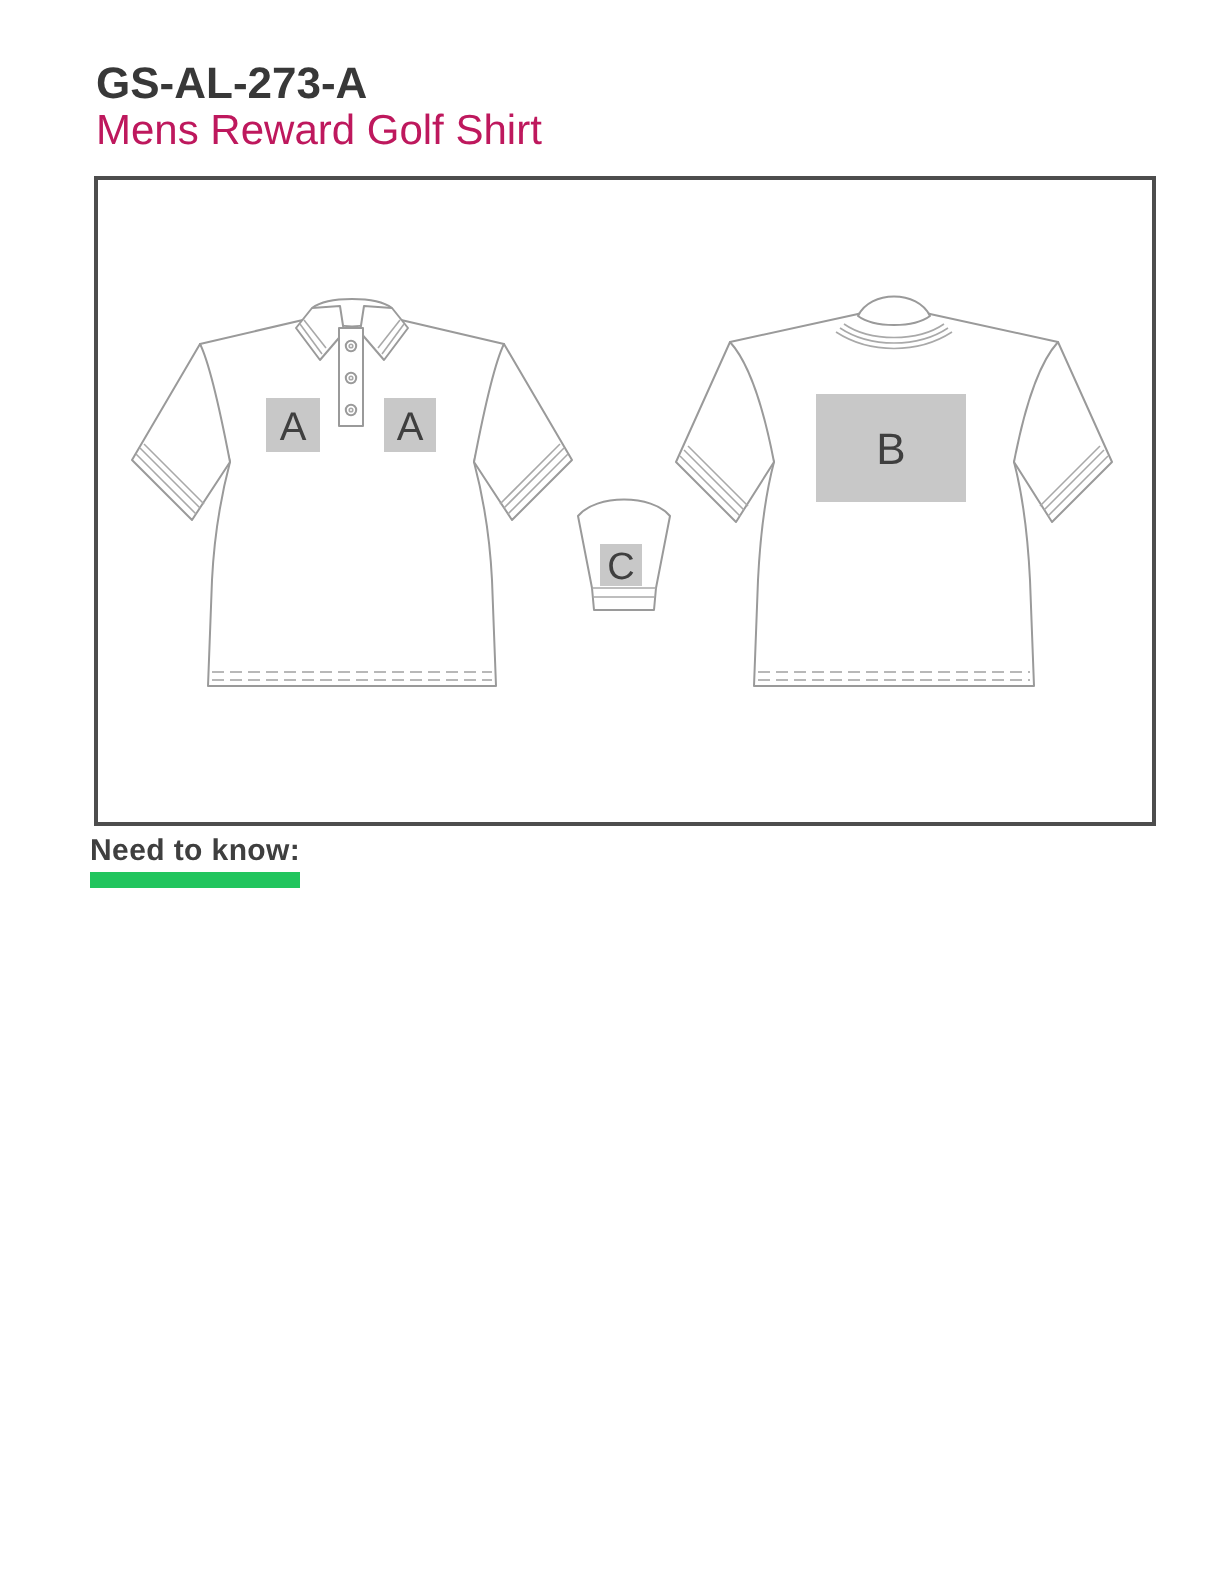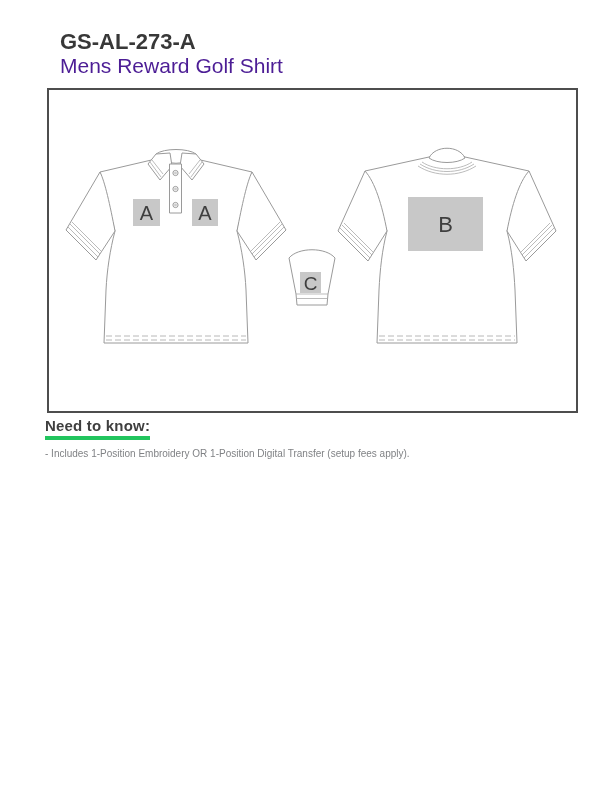--- a/index.html
+++ b/index.html
@@ -1,39 +1,39 @@
 <!DOCTYPE html>
 <html><head>
 <meta charset="utf-8">
 <style>
   html,body{margin:0;padding:0;}
   body{
     width:612px;height:792px;background:#ffffff;position:relative;
     font-family:"Liberation Sans", sans-serif;overflow:hidden;
   }
-  .header{position:absolute;left:60px;top:30px;}
+  .header{position:absolute;left:48px;top:30px;}
   .product-code{margin:0;font-size:22px;line-height:24px;font-weight:bold;color:#383838;}
-  .product-name{margin:0;font-size:21px;line-height:24px;font-weight:normal;color:#4c1d95;}
+  .product-name{margin:0;font-size:21px;line-height:24px;font-weight:normal;color:#be185d;}
   .diagram-box{
     position:absolute;left:47px;top:88px;width:531px;height:325px;
     border:2px solid #4d4d4d;box-sizing:border-box;background:#ffffff;
   }
   .diagram-box svg{position:absolute;overflow:visible;}
   .svg-front{left:11px;top:50px;}
   .svg-sleeve{left:235px;top:155px;}
   .svg-back{left:286px;top:50px;}
   .outline{fill:#ffffff;stroke:#9a9a9a;stroke-width:1;stroke-linejoin:round;}
   .thin{fill:none;stroke:#a9a9a9;stroke-width:0.8;}
   .dashline{fill:none;stroke:#b8b8b8;stroke-width:1;stroke-dasharray:6 3;}
   .placement{fill:#c8c8c8;stroke:none;}
   .pl-letter{fill:#3f3f3f;font-family:"Liberation Sans", sans-serif;text-anchor:middle;}
   .notes{position:absolute;left:45px;top:417px;}
   .notes-heading{
     display:inline-block;margin:0;font-size:15px;font-weight:bold;color:#3f3f3f;
-    border-bottom:4px solid #22c55e;padding-bottom:2px;letter-spacing:0.2px;
+    border-bottom:8px solid #22c55e;padding-bottom:2px;letter-spacing:0.2px;
   }
   .note-lines{margin-top:7px;font-size:10px;line-height:13px;}
   .note-gray{color:#808285;}
   .note-red{color:#ed1c24;}
 </style>
 </head>
 <body>
 
 <div class="header">
   <h1 class="product-code">GS-AL-273-A</h1>
@@ -128,15 +128,14 @@
 
     <rect class="placement" x="73" y="57" width="75" height="54"></rect>
     <text class="pl-letter" x="110.5" y="92" font-size="22">B</text>
   </svg>
 
 </div>
 
 <div class="notes">
   <h3 class="notes-heading">Need to know:</h3>
   <div class="note-lines">
-    <div class="note-gray">- Includes 1-Position Embroidery OR 1-Position Digital Transfer (setup fees apply).</div>
   </div>
 </div>
 
 </body></html>

